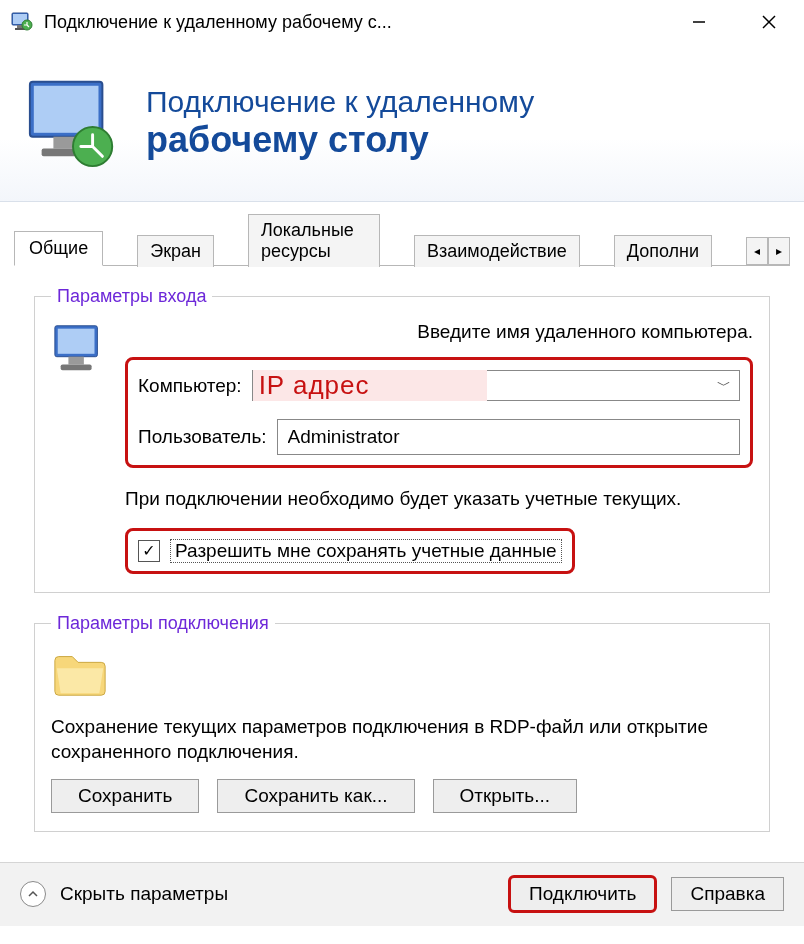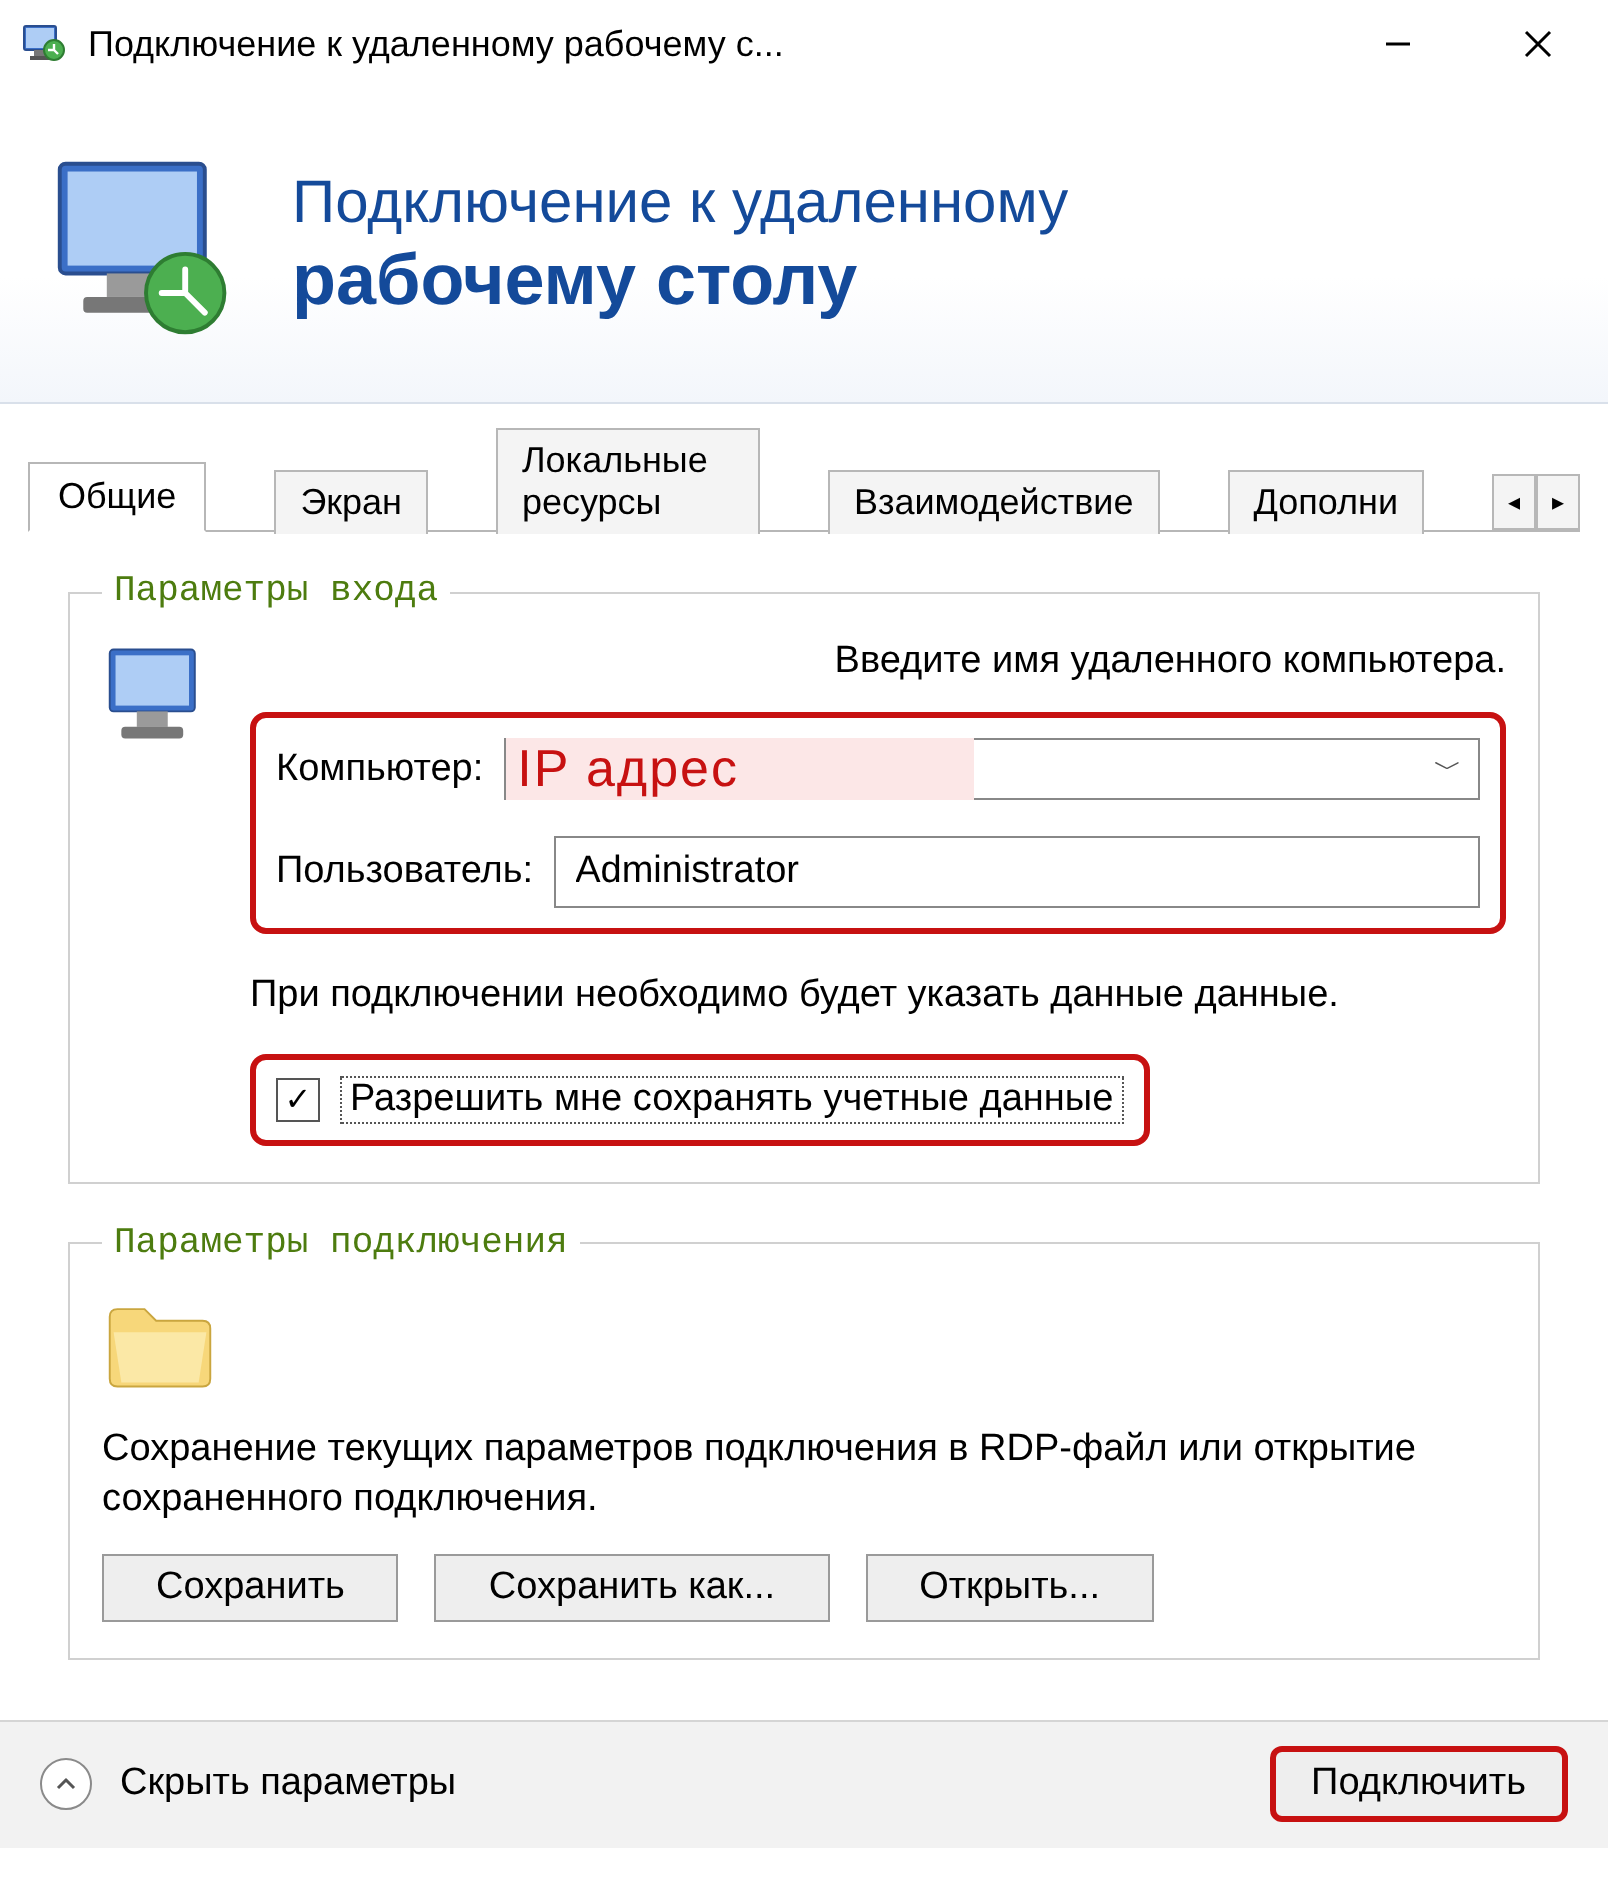--- a/index.html
+++ b/index.html
@@ -21,21 +21,21 @@
 .tabstrip { display: flex; align-items: flex-end; border-bottom: 1px solid #b7b7b7; position: relative; gap: 34px; }
 .tab { border: 1px solid #b7b7b7; border-bottom: none; background: #fff; font-size: 18px; padding: 6px 14px; margin-right: 0; position: relative; top: 1px; cursor: default; }
 .tab.active { background: #fff; border-bottom: 1px solid #fff; z-index: 2; }
 .tab.inactive { background: #f4f4f4; top: 2px; padding: 5px 12px; }
 .tab-scroll { margin-left: auto; display: flex; gap: 0; }
 .tab-scroll button { width: 22px; height: 28px; border: 1px solid #b7b7b7; background: #f4f4f4; font-size: 12px; line-height: 1; }
 
 .content { padding: 20px 20px 10px 20px; }
 
 fieldset { border: 1px solid #d0d0d0; padding: 14px 16px 18px 16px; margin-bottom: 20px; }
-legend { font-size: 18px; padding: 0 6px; color: #4d7c0f; font-family: Liberation Mono, monospace; }
+legend { font-size: 18px; padding: 0 6px; color: #6d28d9; }
 
 .login-row { display: flex; align-items: flex-start; gap: 16px; }
 .small-icon { width: 58px; height: 54px; flex-shrink: 0; }
 
 .login-body { flex: 1; }
 .instr { font-size: 19px; margin-bottom: 14px; text-align: right; }
 
 .redbox { border: 3px solid #c71111; border-radius: 8px; padding: 10px 10px; margin-bottom: 18px; }
 
 .form-row { display: flex; align-items: center; gap: 10px; margin-bottom: 18px; }
@@ -151,21 +151,21 @@
                 <span style="flex:1"></span>
                 <span class="chev">﹀</span>
               </div>
             </div>
             <div class="form-row">
               <span class="form-label">Пользователь:</span>
               <input class="textinput" value="Administrator" style="">
             </div>
           </div>
 
-          <div class="note">При подключении необходимо будет указать данные данные.</div>
+          <div class="note">При подключении необходимо будет указать учетные текущих.</div>
 
           <div class="redbox2">
             <span class="checkbox">✓</span>
             <span class="cb-label">Разрешить мне сохранять учетные данные</span>
           </div>
         </div>
       </div>
     </fieldset>
 
     <fieldset>
@@ -192,13 +192,14 @@
 </div>
 
 <div class="footer">
   <span class="expand-circle">
     <svg width="12" height="12">
         <path d="M2 8 L6 4 L10 8" stroke="#555" stroke-width="1.5" fill="none"></path>
       </svg>
   </span>
   <span class="hide-label">Скрыть параметры</span>
   <button class="btn connect">Подключить</button>
+  <button class="btn">Справка</button>
 </div>
 
 </body></html>

